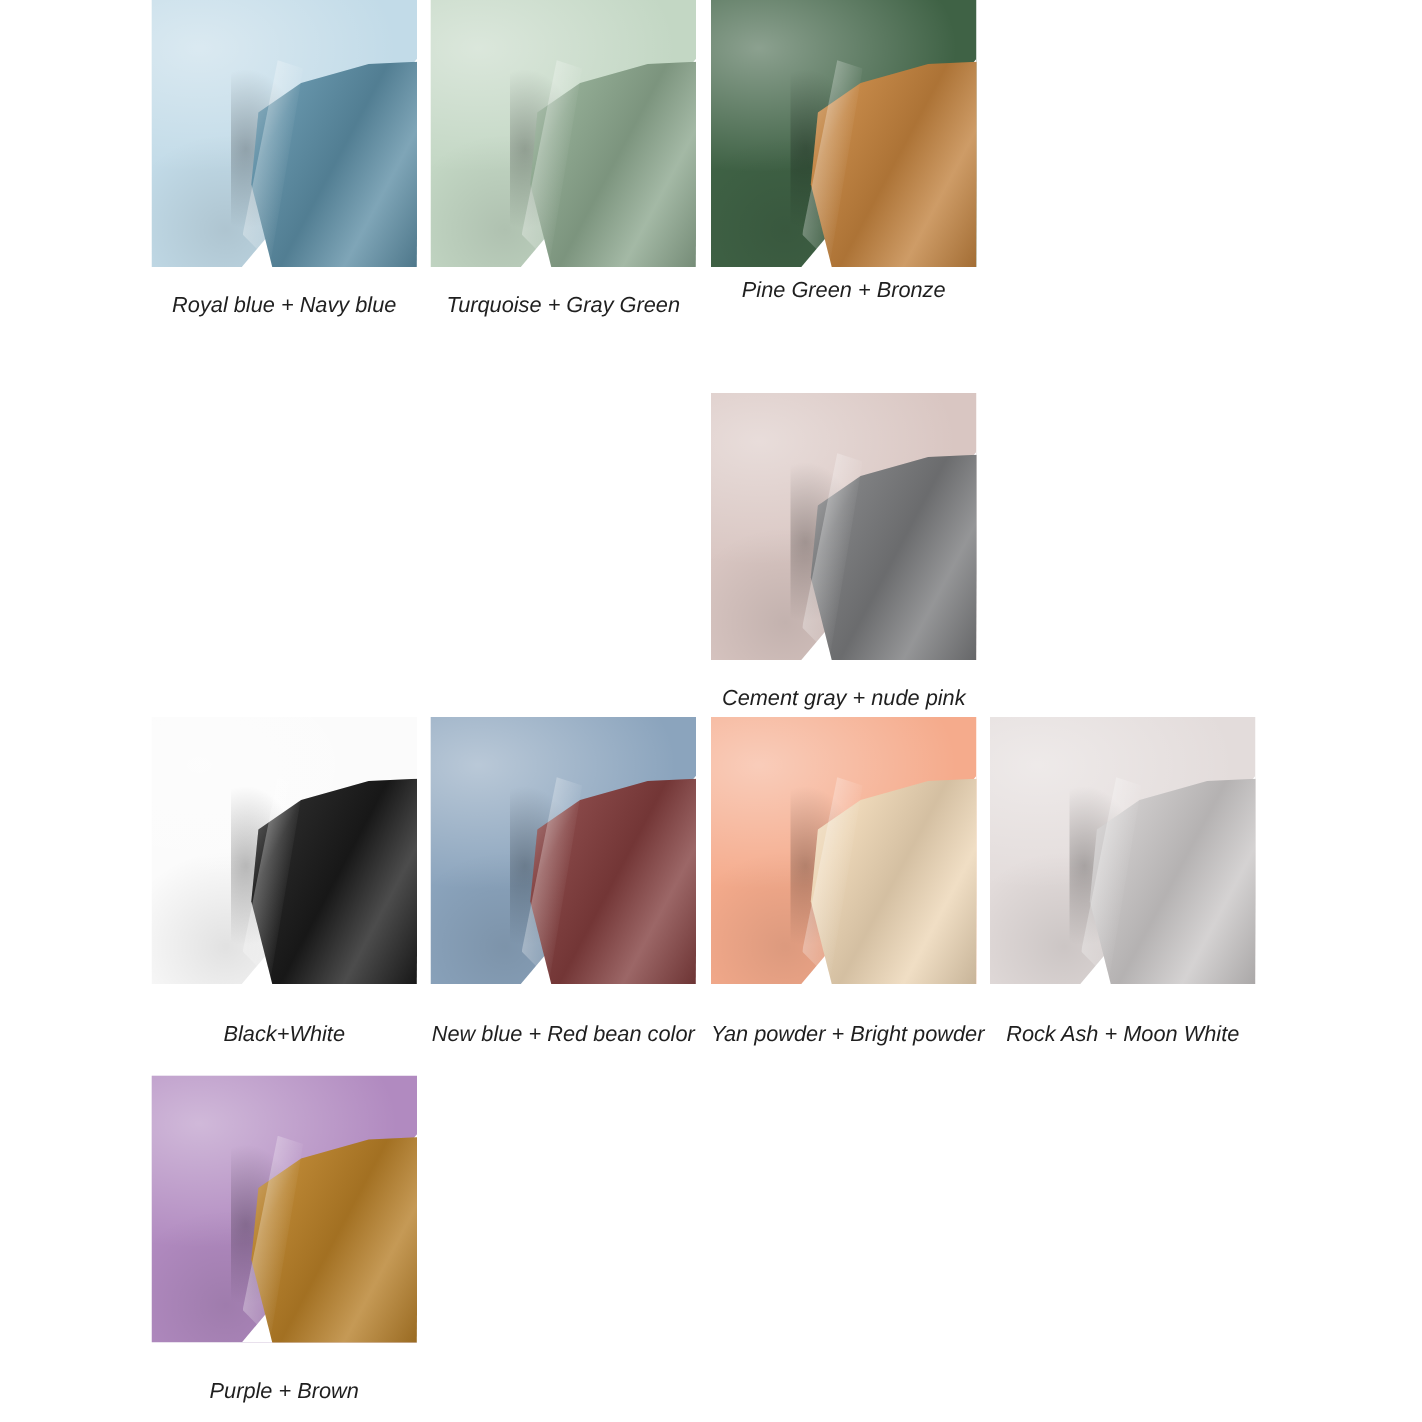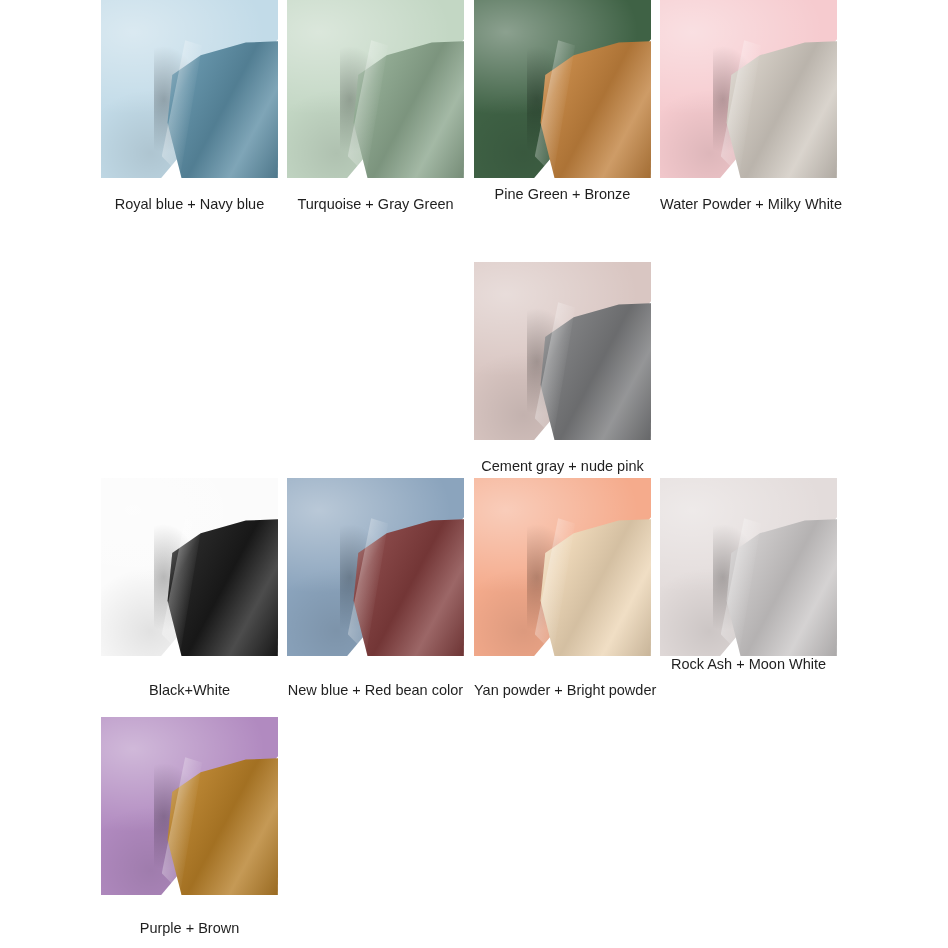--- a/index.html
+++ b/index.html
@@ -8,20 +8,21 @@
     height: 948px;
     background: #ffffff;
     font-family: "Liberation Sans", sans-serif;
     overflow: hidden;
   }
   #product-grid {
     position: relative;
     width: 948px;
     height: 900px;
     background: #ffffff;
+    font-style: italic;
   }
   .grid-cell {
     position: absolute;
     width: 177px;
   }
   .swatch-frame {
     position: relative;
     width: 177px;
     height: 178px;
     overflow: hidden;
@@ -145,31 +146,20 @@
       <div class="sheet-front" style="background-color: rgb(63, 98, 69);"></div>
       <div class="sheen"></div>
       <div class="peel-void"></div>
       <div class="curl-shadow"></div>
       <div class="peel-back" style="background-color: rgb(192, 128, 60);"></div>
       <div class="peel-lip"></div>
     </div>
     <div class="caption" style="margin-top:8px;">Pine Green + Bronze</div>
   </div>
 
-  <div class="grid-cell" style="left:660px; top:0px;">
-    <div class="swatch-frame">
-      <div class="sheet-front" style="background-color: rgb(246, 203, 207);"></div>
-      <div class="sheen"></div>
-      <div class="peel-void"></div>
-      <div class="curl-shadow"></div>
-      <div class="peel-back" style="background-color: rgb(207, 200, 191);"></div>
-      <div class="peel-lip"></div>
-    </div>
-    <div class="caption" style="margin-top:18px;">Water Powder + Milky White</div>
-  </div>
 
 
 
   <div class="grid-cell" style="left:474px; top:238px;margin-top:24px;">
     <div class="swatch-frame">
       <div class="sheet-front" style="background-color: rgb(217, 198, 194);"></div>
       <div class="sheen"></div>
       <div class="peel-void"></div>
       <div class="curl-shadow"></div>
       <div class="peel-back" style="background-color: rgb(119, 120, 122);"></div>
@@ -217,21 +207,21 @@
 
   <div class="grid-cell" style="left:660px; top:478px;">
     <div class="swatch-frame">
       <div class="sheet-front" style="background-color: rgb(227, 220, 219);"></div>
       <div class="sheen"></div>
       <div class="peel-void"></div>
       <div class="curl-shadow"></div>
       <div class="peel-back" style="background-color: rgb(201, 198, 198);"></div>
       <div class="peel-lip"></div>
     </div>
-    <div class="caption" style="">Rock Ash + Moon White</div>
+    <div class="caption" style="margin-top:26px;">Rock Ash + Moon White</div>
   </div>
 
   <div class="grid-cell" style="left:101px; top:717px;">
     <div class="swatch-frame">
       <div class="sheet-front" style="background-color: rgb(177, 138, 192);"></div>
       <div class="sheen"></div>
       <div class="peel-void"></div>
       <div class="curl-shadow"></div>
       <div class="peel-back" style="background-color: rgb(181, 125, 38);"></div>
       <div class="peel-lip"></div>

